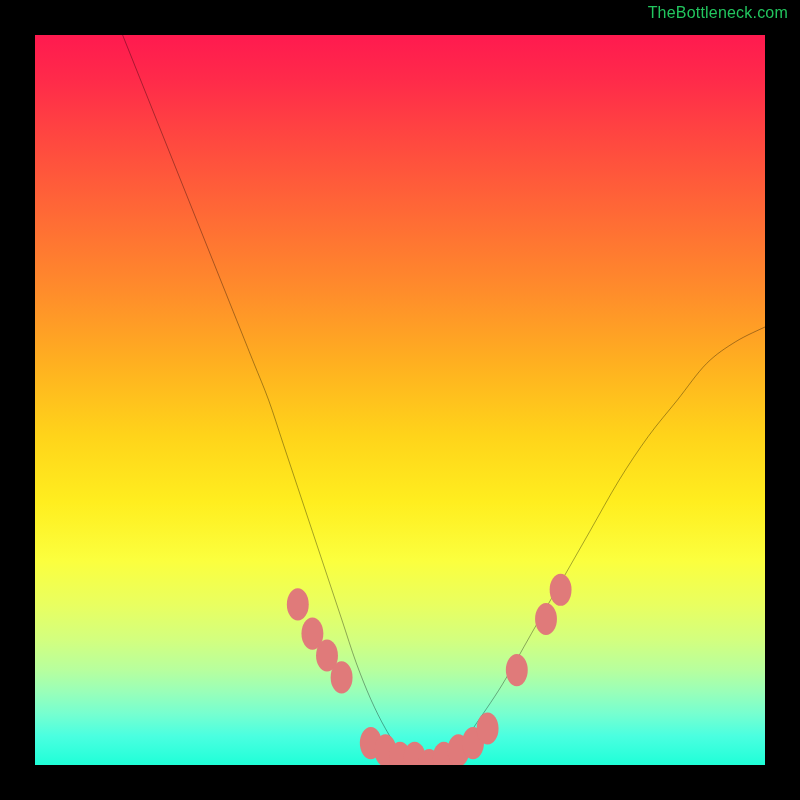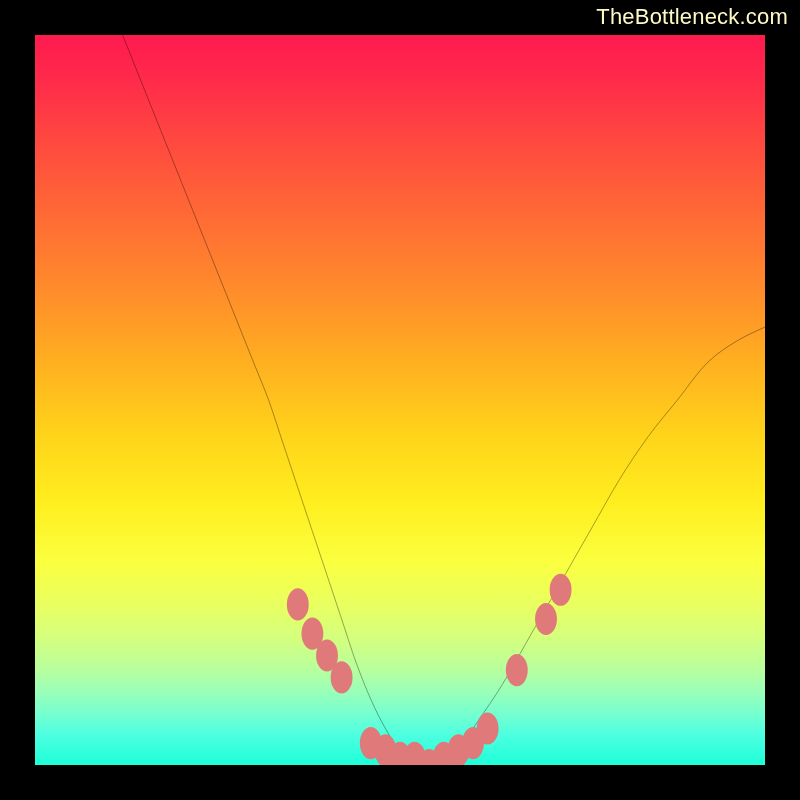--- a/index.html
+++ b/index.html
@@ -13,22 +13,22 @@
   }
   .canvas {
     position: relative;
     width: 800px;
     height: 800px;
   }
   .watermark {
     position: absolute;
     top: 4px;
     right: 12px;
-    color: #fef9c3;
-    font-size: 22px;
+    color: #22c55e;
+    font-size: 16px;
     font-weight: 500;
     letter-spacing: 0.2px;
     z-index: 10;
   }
   .plot-area {
     position: absolute;
     left: 35px;
     top: 35px;
     width: 730px;
     height: 730px;

